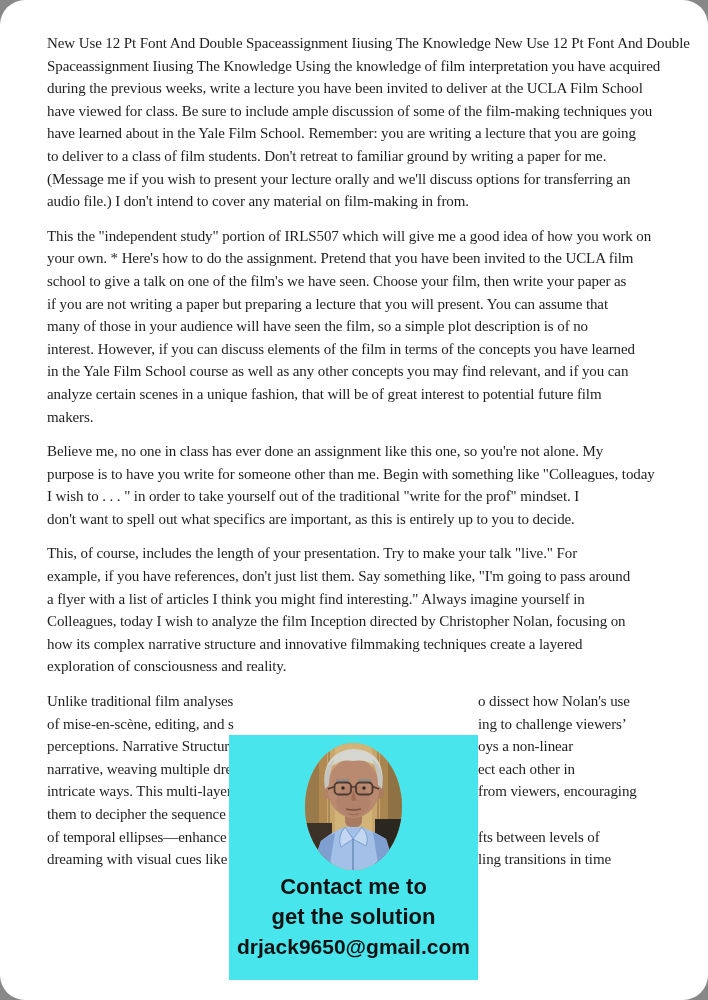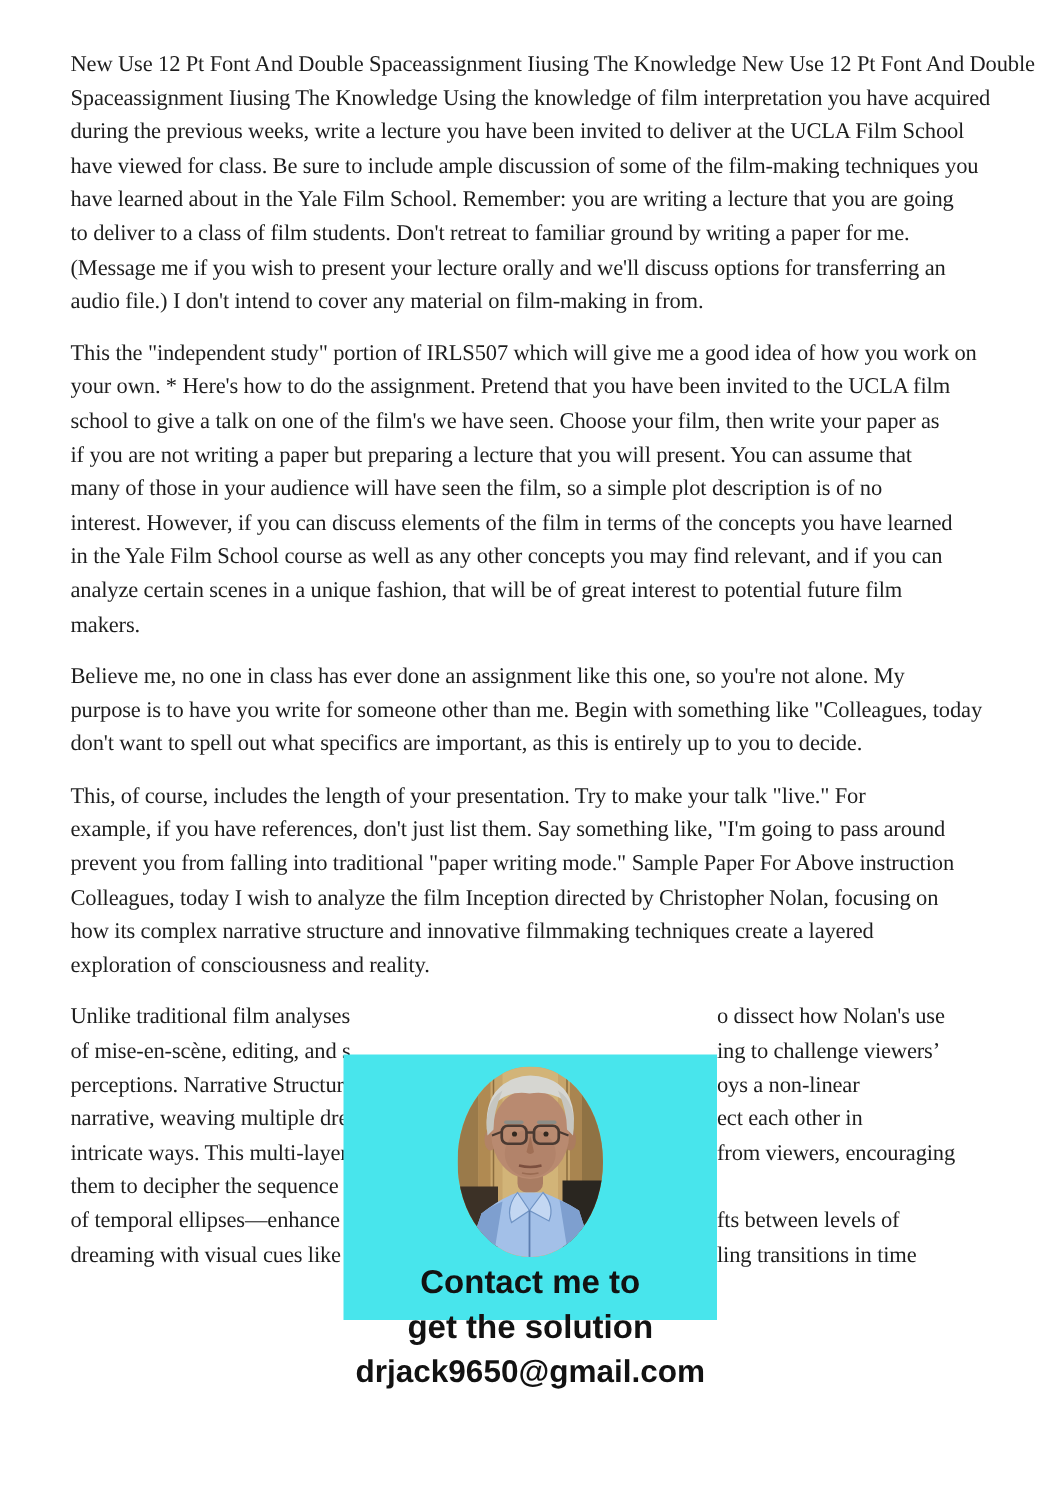--- a/index.html
+++ b/index.html
@@ -10,41 +10,42 @@
   }
   *{margin:0;padding:0;box-sizing:border-box;}
   html,body{background:#888;}
   .page{
     position:relative;
     width:708px;height:1000px;
     background:var(--page-bg);
     overflow:hidden;
     font-family:"Liberation Serif","DejaVu Serif",serif;
     color:var(--text-color);
+    border-radius:25px;
   }
   .doc{
     position:absolute;
     left:47px;top:32px;width:634px;
     font-size:15px;
     letter-spacing:-0.1px;
     line-height:22.6px;
   }
   .para{margin:0 0 12px 0;}
   .line{white-space:nowrap;}
   .covered-line{position:relative;white-space:nowrap;}
   .covered-line .right-frag{
     position:absolute;
     left:431px;top:0;
     white-space:nowrap;
     font-family:Liberation Serif, serif;
   }
   .overlay{
     position:absolute;
-    left:229px;top:703px;
-    width:249px;height:177px;
+    left:229px;top:735px;
+    width:249px;height:245px;
     background:var(--overlay-bg);
     z-index:5;
     text-align:center;
   }
   .portrait{
     position:absolute;
     left:76px;top:8px;
     width:97px;height:127px;
     border-radius:50%;
     overflow:hidden;
@@ -94,27 +95,28 @@
       <div class="line">many of those in your audience will have seen the film, so a simple plot description is of no</div>
       <div class="line">interest. However, if you can discuss elements of the film in terms of the concepts you have learned</div>
       <div class="line">in the Yale Film School course as well as any other concepts you may find relevant, and if you can</div>
       <div class="line">analyze certain scenes in a unique fashion, that will be of great interest to potential future film</div>
       <div class="line">makers.</div>
     </div>
 
     <div class="para">
       <div class="line">Believe me, no one in class has ever done an assignment like this one, so you're not alone. My</div>
       <div class="line">purpose is to have you write for someone other than me. Begin with something like "Colleagues, today</div>
+      <div class="line">I wish to . . . " in order to take yourself out of the traditional "write for the prof" mindset. I</div>
       <div class="line">don't want to spell out what specifics are important, as this is entirely up to you to decide.</div>
     </div>
 
     <div class="para">
       <div class="line">This, of course, includes the length of your presentation. Try to make your talk "live." For</div>
       <div class="line">example, if you have references, don't just list them. Say something like, "I'm going to pass around</div>
-      <div class="line">prevent you from falling into traditional "paper writing mode." Sample Paper For Above instruction</div>
+      <div class="line">a flyer with a list of articles I think you might find interesting." Always imagine yourself in</div>
       <div class="line">Colleagues, today I wish to analyze the film Inception directed by Christopher Nolan, focusing on</div>
       <div class="line">how its complex narrative structure and innovative filmmaking techniques create a layered</div>
       <div class="line">exploration of consciousness and reality.</div>
     </div>
 
     <div class="para">
       <div class="covered-line">
         <span>Unlike traditional film analyses</span>
         <span class="right-frag">o dissect how Nolan's use</span>
       </div>

